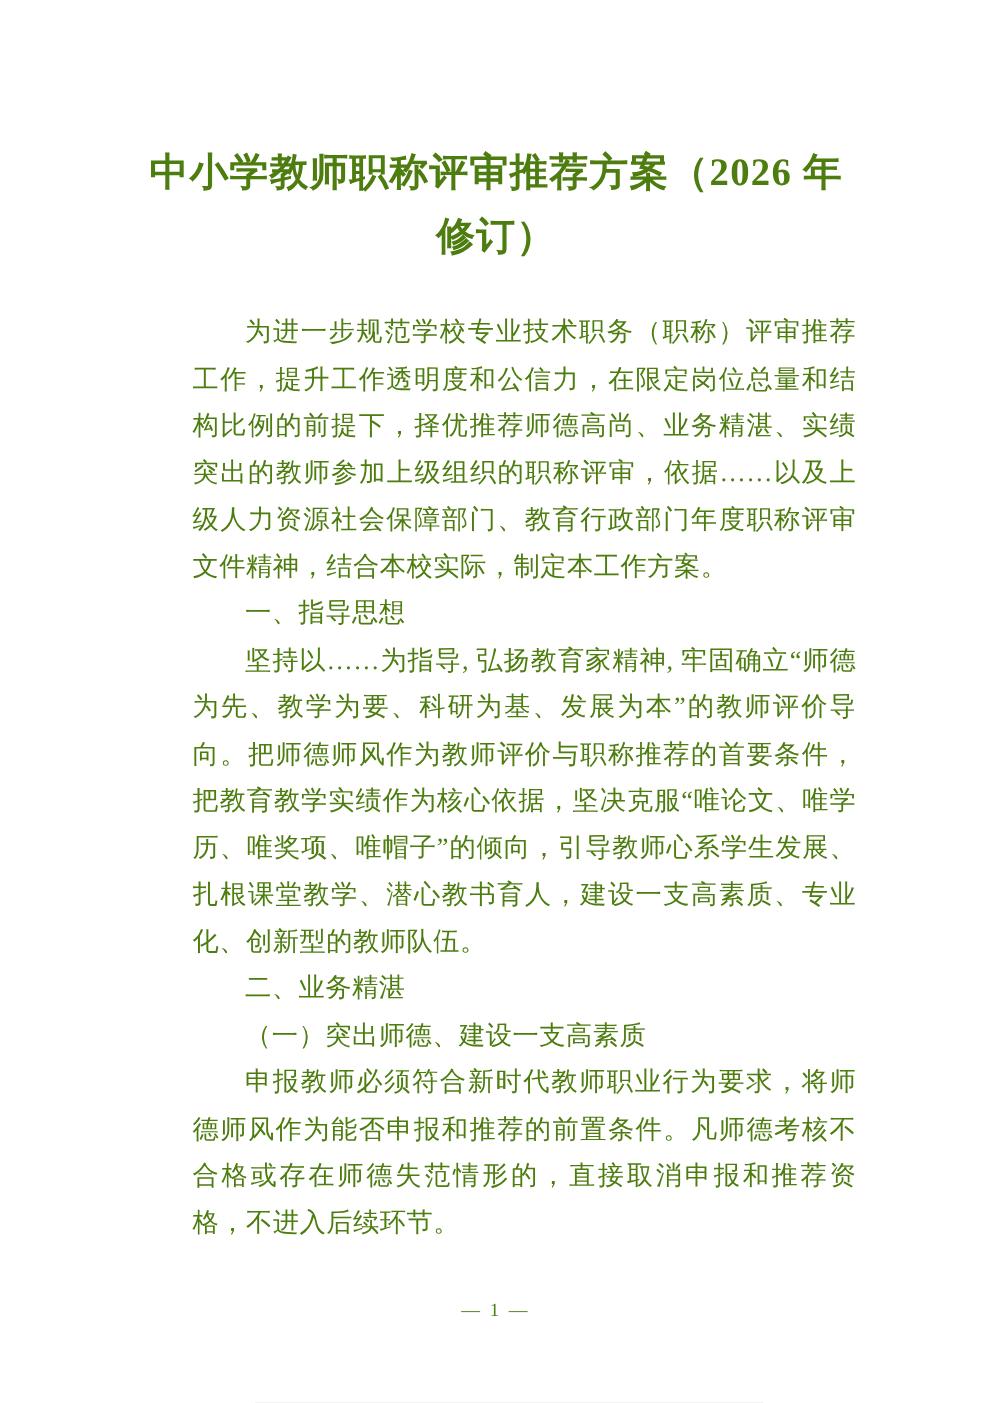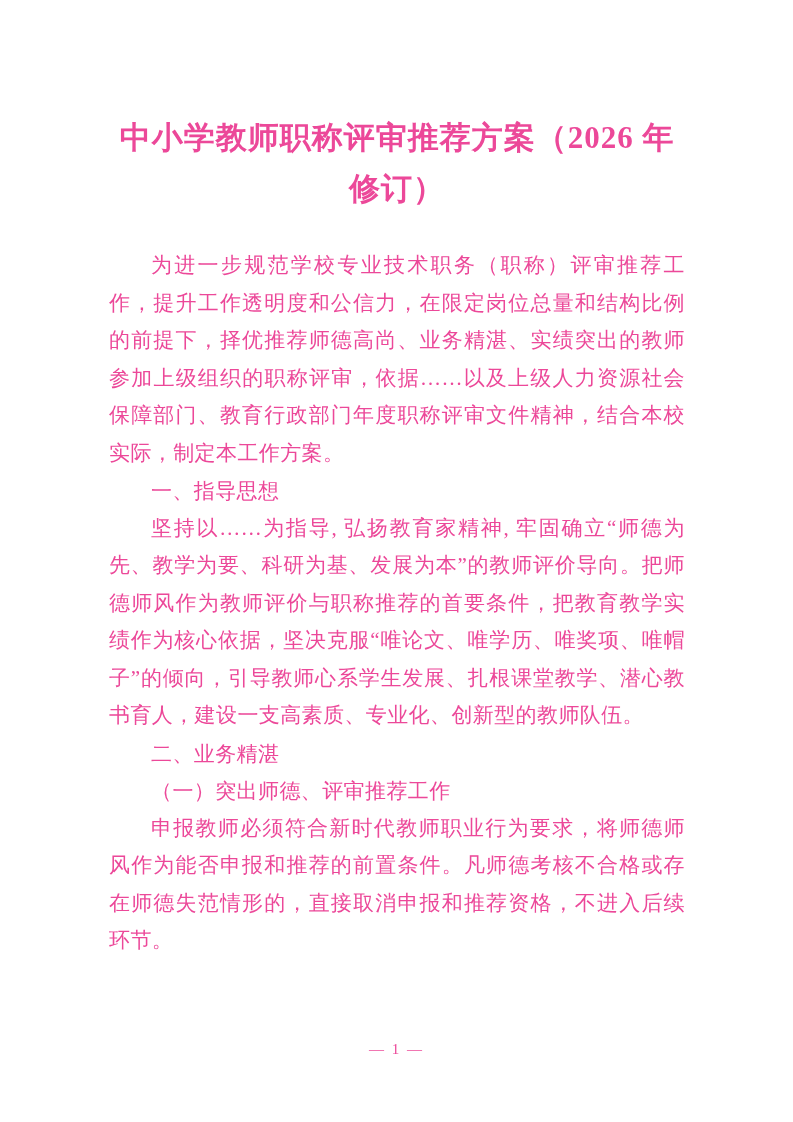--- a/index.html
+++ b/index.html
@@ -4,21 +4,21 @@
 <style>
   * { margin: 0; padding: 0; box-sizing: border-box; }
   html, body { background: #e9e9e9; }
   .page {
     width: 793px;
     height: 1122px;
     margin: 0 auto;
     background: #ffffff;
     position: relative;
     overflow: hidden;
-    color: #ec4899;
+    color: #4d7c0f;
     font-family: "Liberation Serif", "DejaVu Serif", serif;
   }
   .content {
     position: absolute;
     left: 109px;
     width: 576px;
     top: 112px;
   }
   .doc-title {
     font-family: "Liberation Serif", "DejaVu Serif", serif;
@@ -28,20 +28,21 @@
     text-align: center;
     letter-spacing: 1px;
   }
   .doc-body {
     margin-top: 33px;
     font-size: 21px;
     line-height: 37.5px;
     text-align: justify;
     text-justify: inter-character;
     letter-spacing: 0.4px;
+    margin-left: 45px;
   }
   .doc-body p { text-indent: 2em; }
   .para {
     font-family: "Liberation Serif", "DejaVu Serif", serif;
     font-weight: 400;
   }
   .h-major, .h-minor {
     font-family: "Liberation Sans", "DejaVu Sans", sans-serif;
     font-weight: 400;
   }
@@ -67,21 +68,21 @@
     <div class="doc-body">
 
       <p class="para">为进一步规范学校专业技术职务（职称）评审推荐工作，提升工作透明度和公信力，在限定岗位总量和结构比例的前提下，择优推荐师德高尚、业务精湛、实绩突出的教师参加上级组织的职称评审，依据……以及上级人力资源社会保障部门、教育行政部门年度职称评审文件精神，结合本校实际，制定本工作方案。</p>
 
       <p class="h-major">一、指导思想</p>
 
       <p class="para">坚持以……为指导, 弘扬教育家精神, 牢固确立“师德为先、教学为要、科研为基、发展为本”的教师评价导向。把师德师风作为教师评价与职称推荐的首要条件，把教育教学实绩作为核心依据，坚决克服“唯论文、唯学历、唯奖项、唯帽子”的倾向，引导教师心系学生发展、扎根课堂教学、潜心教书育人，建设一支高素质、专业化、创新型的教师队伍。</p>
 
       <p class="h-major">二、业务精湛</p>
 
-      <p class="h-minor">（一）突出师德、评审推荐工作</p>
+      <p class="h-minor">（一）突出师德、建设一支高素质</p>
 
       <p class="para">申报教师必须符合新时代教师职业行为要求，将师德师风作为能否申报和推荐的前置条件。凡师德考核不合格或存在师德失范情形的，直接取消申报和推荐资格，不进入后续环节。</p>
 
 
 
     </div>
   </div>
 
   <div class="page-footer">— 1 —</div>
 </div>

